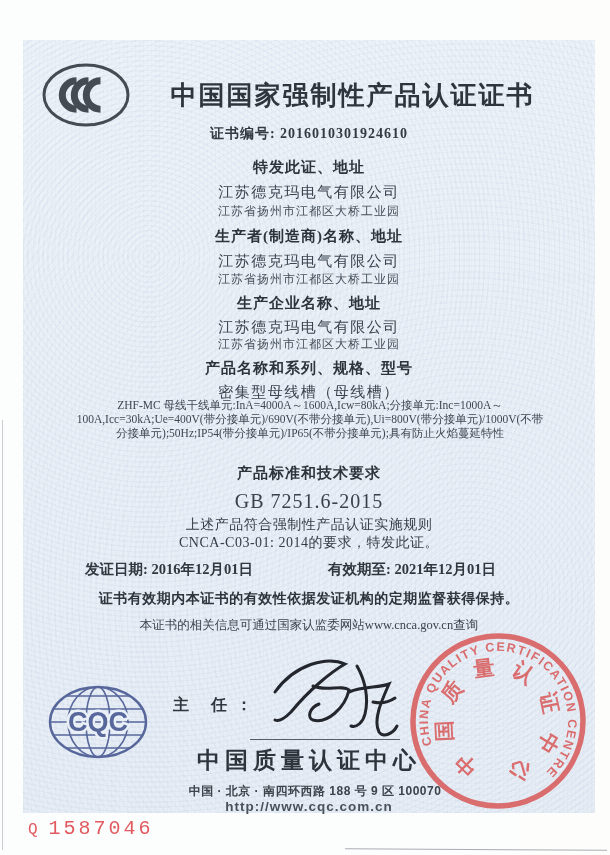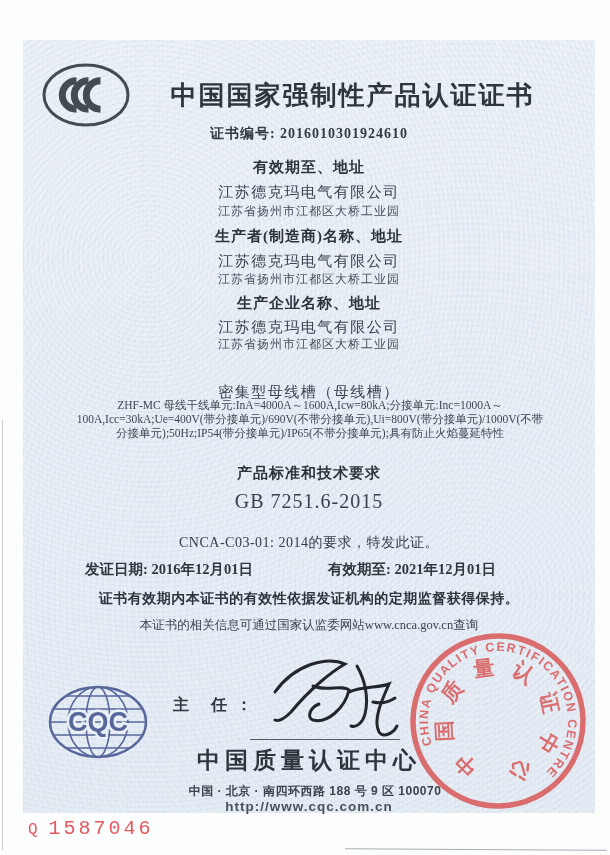--- a/index.html
+++ b/index.html
@@ -94,38 +94,40 @@
         <path d="M 37.5 20.8 A 13 13 0 1 0 37.5 49.2"></path>
         <path d="M 49.5 20.8 A 13 13 0 1 0 49.5 49.2"></path>
         <path d="M 61.5 20.8 A 13 13 0 1 0 61.5 49.2"></path>
       </g>
     </svg>
 
     <div class="abs title">中国国家强制性产品认证证书</div>
 
     <div class="abs center certno">证书编号: 2016010301924610</div>
 
-    <div class="abs center sec-head" style="top:118px">有效期至、地址</div>
+    <div class="abs center sec-head" style="top:118px">特发此证、地址</div>
     <div class="abs center sec-name" style="top:143px">江苏德克玛电气有限公司</div>
     <div class="abs center sec-addr" style="top:163px">江苏省扬州市江都区大桥工业园</div>
 
     <div class="abs center sec-head" style="top:187px">生产者(制造商)名称、地址</div>
     <div class="abs center sec-name" style="top:212px">江苏德克玛电气有限公司</div>
     <div class="abs center sec-addr" style="top:231px">江苏省扬州市江都区大桥工业园</div>
 
     <div class="abs center sec-head" style="top:254px">生产企业名称、地址</div>
     <div class="abs center sec-name" style="top:278px">江苏德克玛电气有限公司</div>
     <div class="abs center sec-addr" style="top:296px">江苏省扬州市江都区大桥工业园</div>
 
+    <div class="abs center sec-head" style="top:319px">产品名称和系列、规格、型号</div>
     <div class="abs center sec-name" style="top:343px">密集型母线槽（母线槽）</div>
     <div class="abs spec">ZHF-MC 母线干线单元:InA=4000A～1600A,Icw=80kA;分接单元:Inc=1000A～100A,Icc=30kA;Ue=400V(带分接单元)/690V(不带分接单元),Ui=800V(带分接单元)/1000V(不带分接单元);50Hz;IP54(带分接单元)/IP65(不带分接单元);具有防止火焰蔓延特性</div>
 
     <div class="abs center sec-head" style="top:424px">产品标准和技术要求</div>
     <div class="abs center gb">GB 7251.6-2015</div>
 
+    <div class="abs center stmt" style="top:476px">上述产品符合强制性产品认证实施规则</div>
     <div class="abs center stmt" style="top:494px">CNCA-C03-01: 2014的要求，特发此证。</div>
 
     <div class="abs dates">
       <span class="d1">发证日期: 2016年12月01日</span>
       <span class="d2">有效期至: 2021年12月01日</span>
     </div>
 
     <div class="abs center infonote">本证书的相关信息可通过国家认监委网站www.cnca.gov.cn查询</div>
     <div class="abs center validity">证书有效期内本证书的有效性依据发证机构的定期监督获得保持。</div>
 

